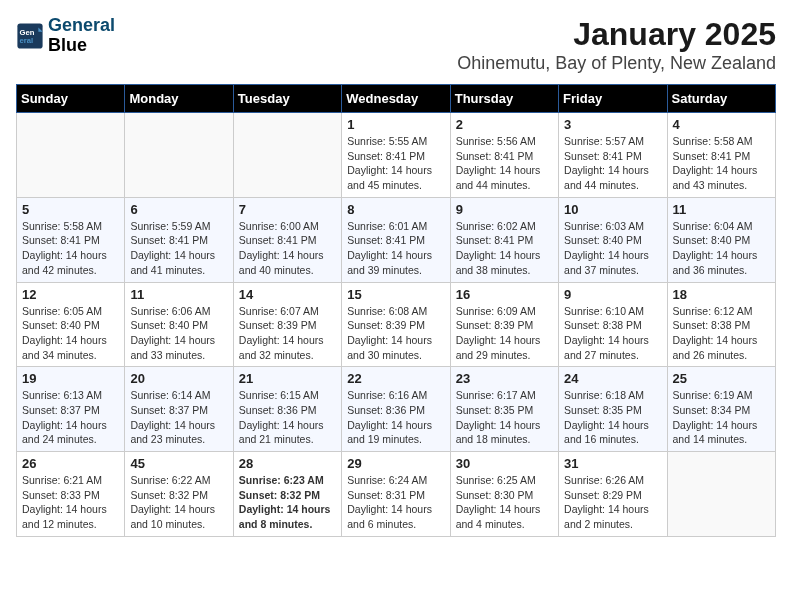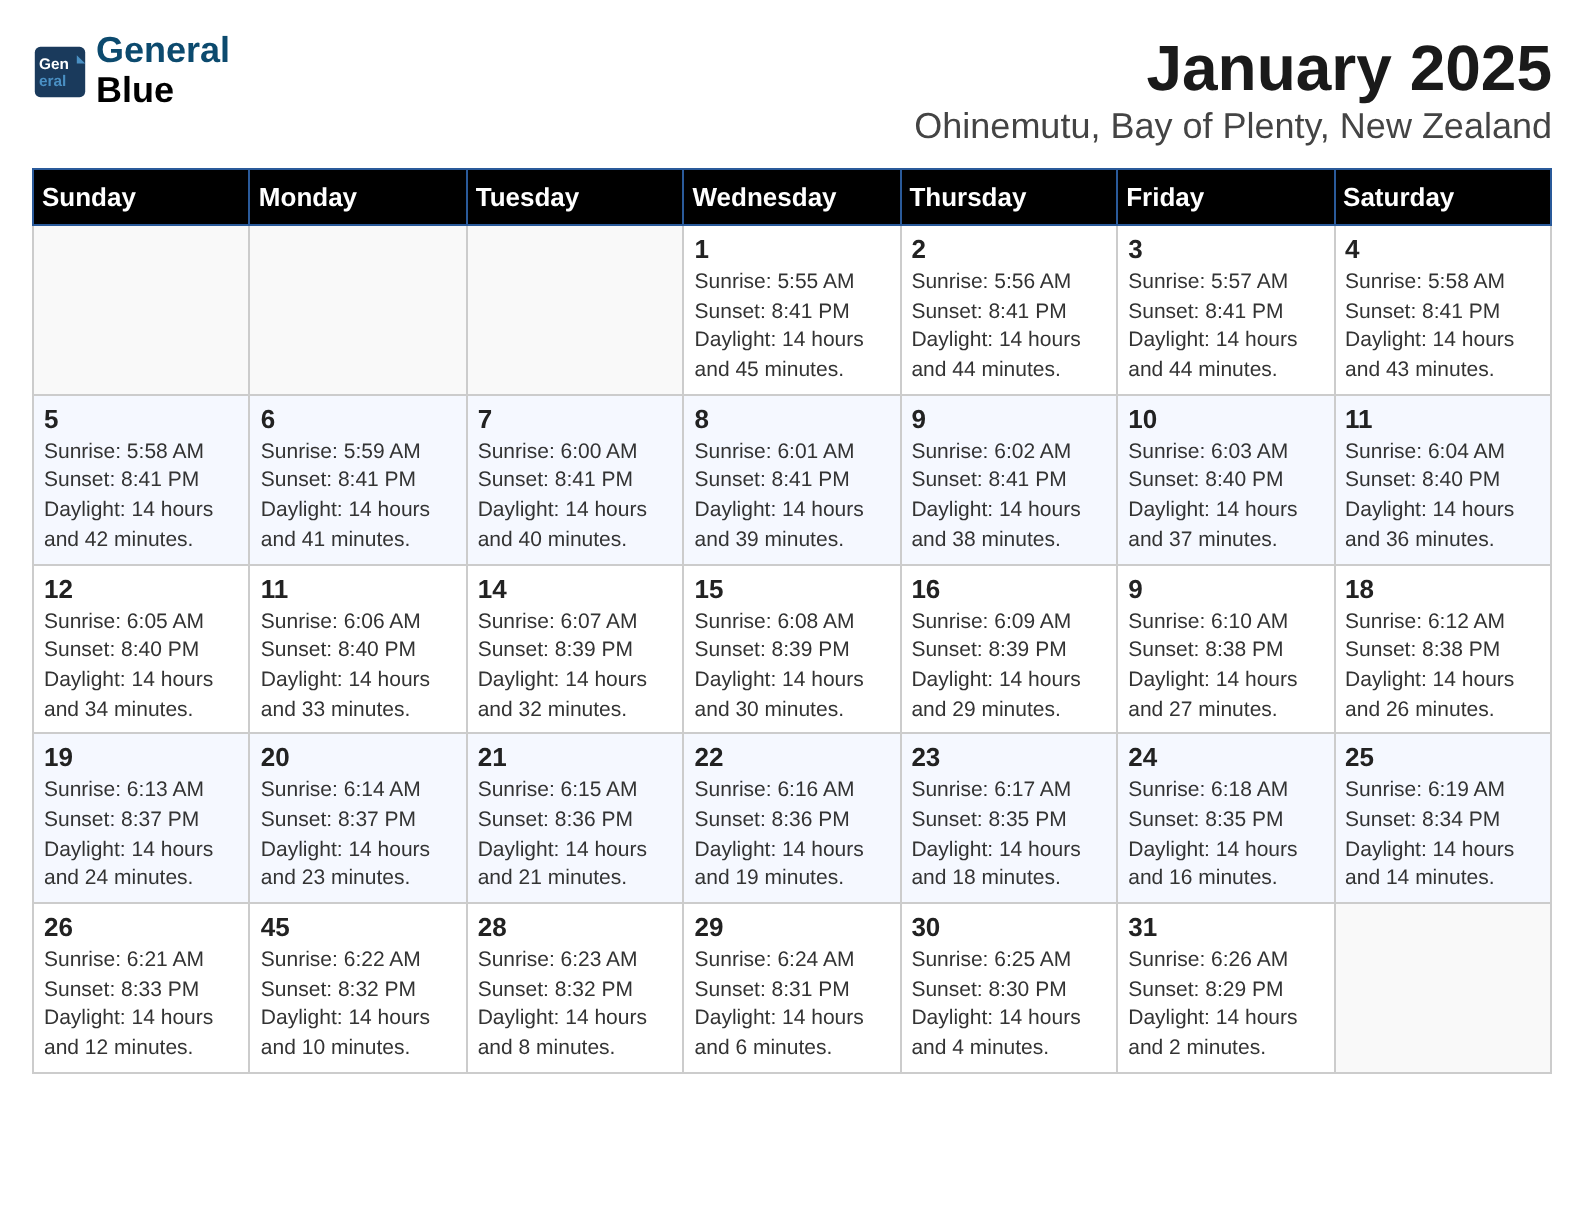--- a/index.html
+++ b/index.html
@@ -319,21 +319,21 @@
         </td>
         <td>
           <div class="day-number">45</div>
           <div class="day-info" style="white-space: pre-line;">Sunrise: 6:22 AM
 Sunset: 8:32 PM
 Daylight: 14 hours
 and 10 minutes.</div>
         </td>
         <td>
           <div class="day-number">28</div>
-          <div class="day-info" style="white-space: pre-line;">Sunrise: 6:23 AM
+          <div class="day-info" style="white-space: pre-line; font-weight: bold;">Sunrise: 6:23 AM
 Sunset: 8:32 PM
 Daylight: 14 hours
 and 8 minutes.</div>
         </td>
         <td>
           <div class="day-number">29</div>
           <div class="day-info" style="white-space: pre-line;">Sunrise: 6:24 AM
 Sunset: 8:31 PM
 Daylight: 14 hours
 and 6 minutes.</div>

